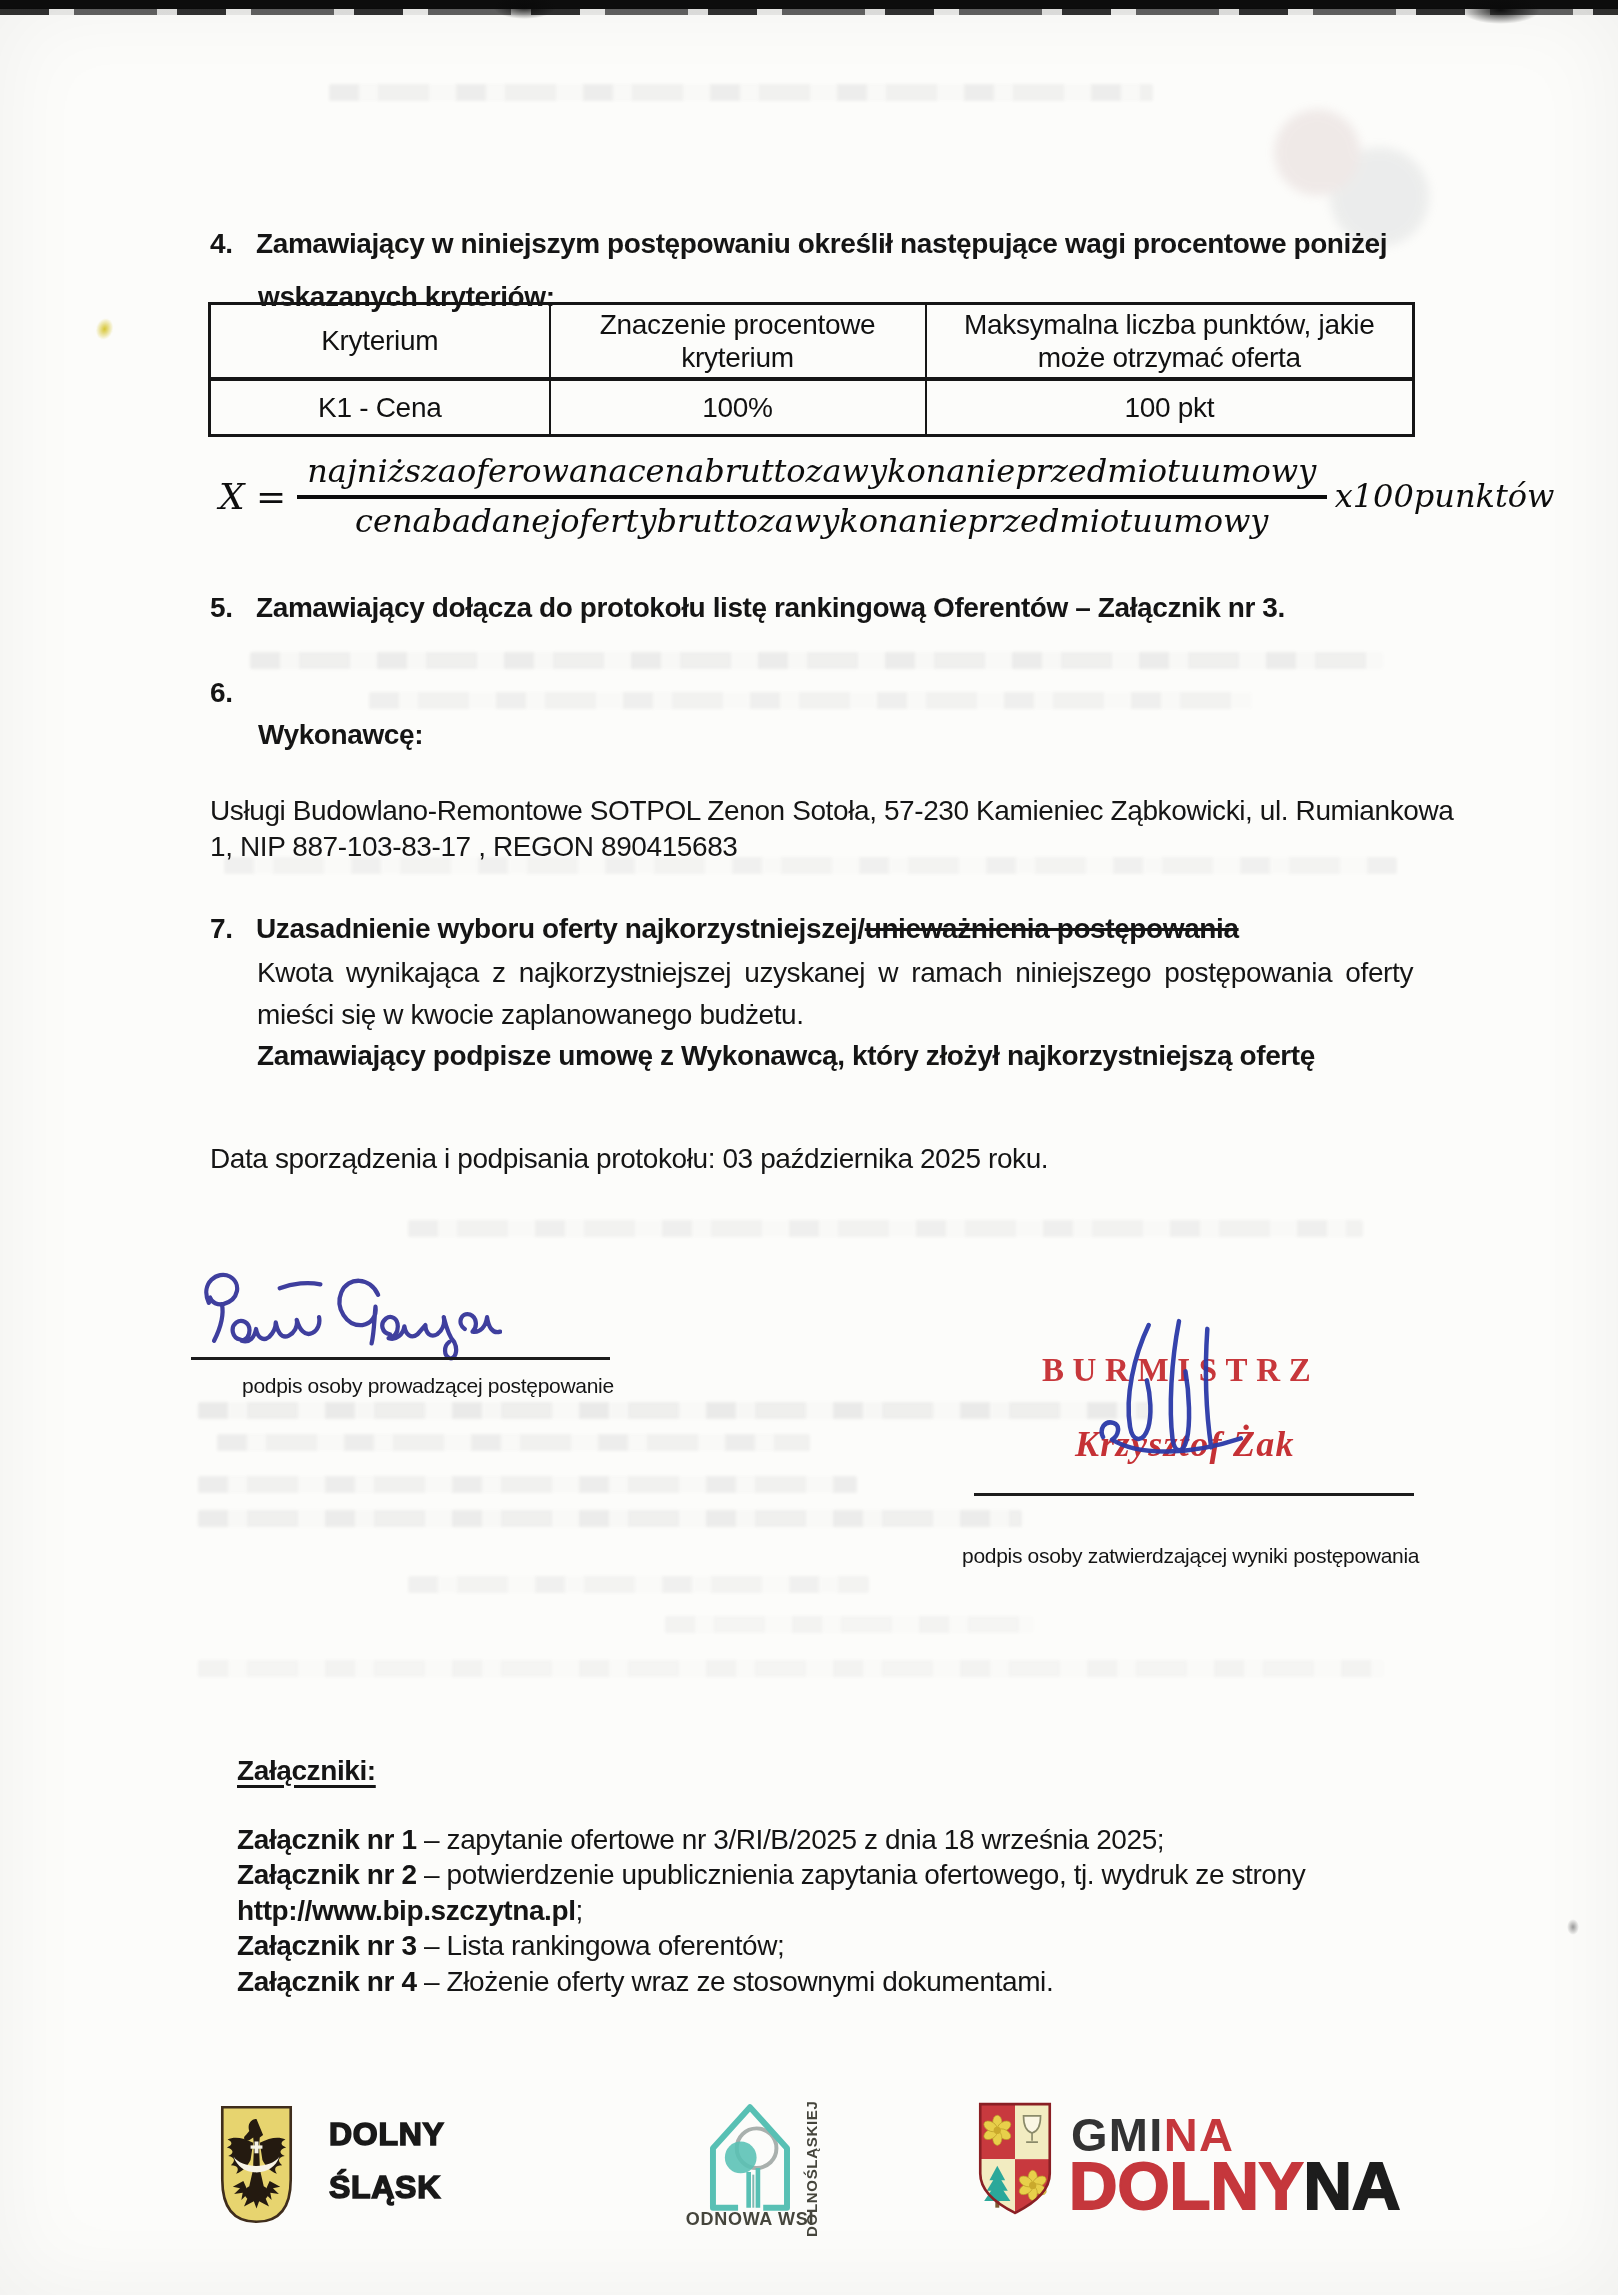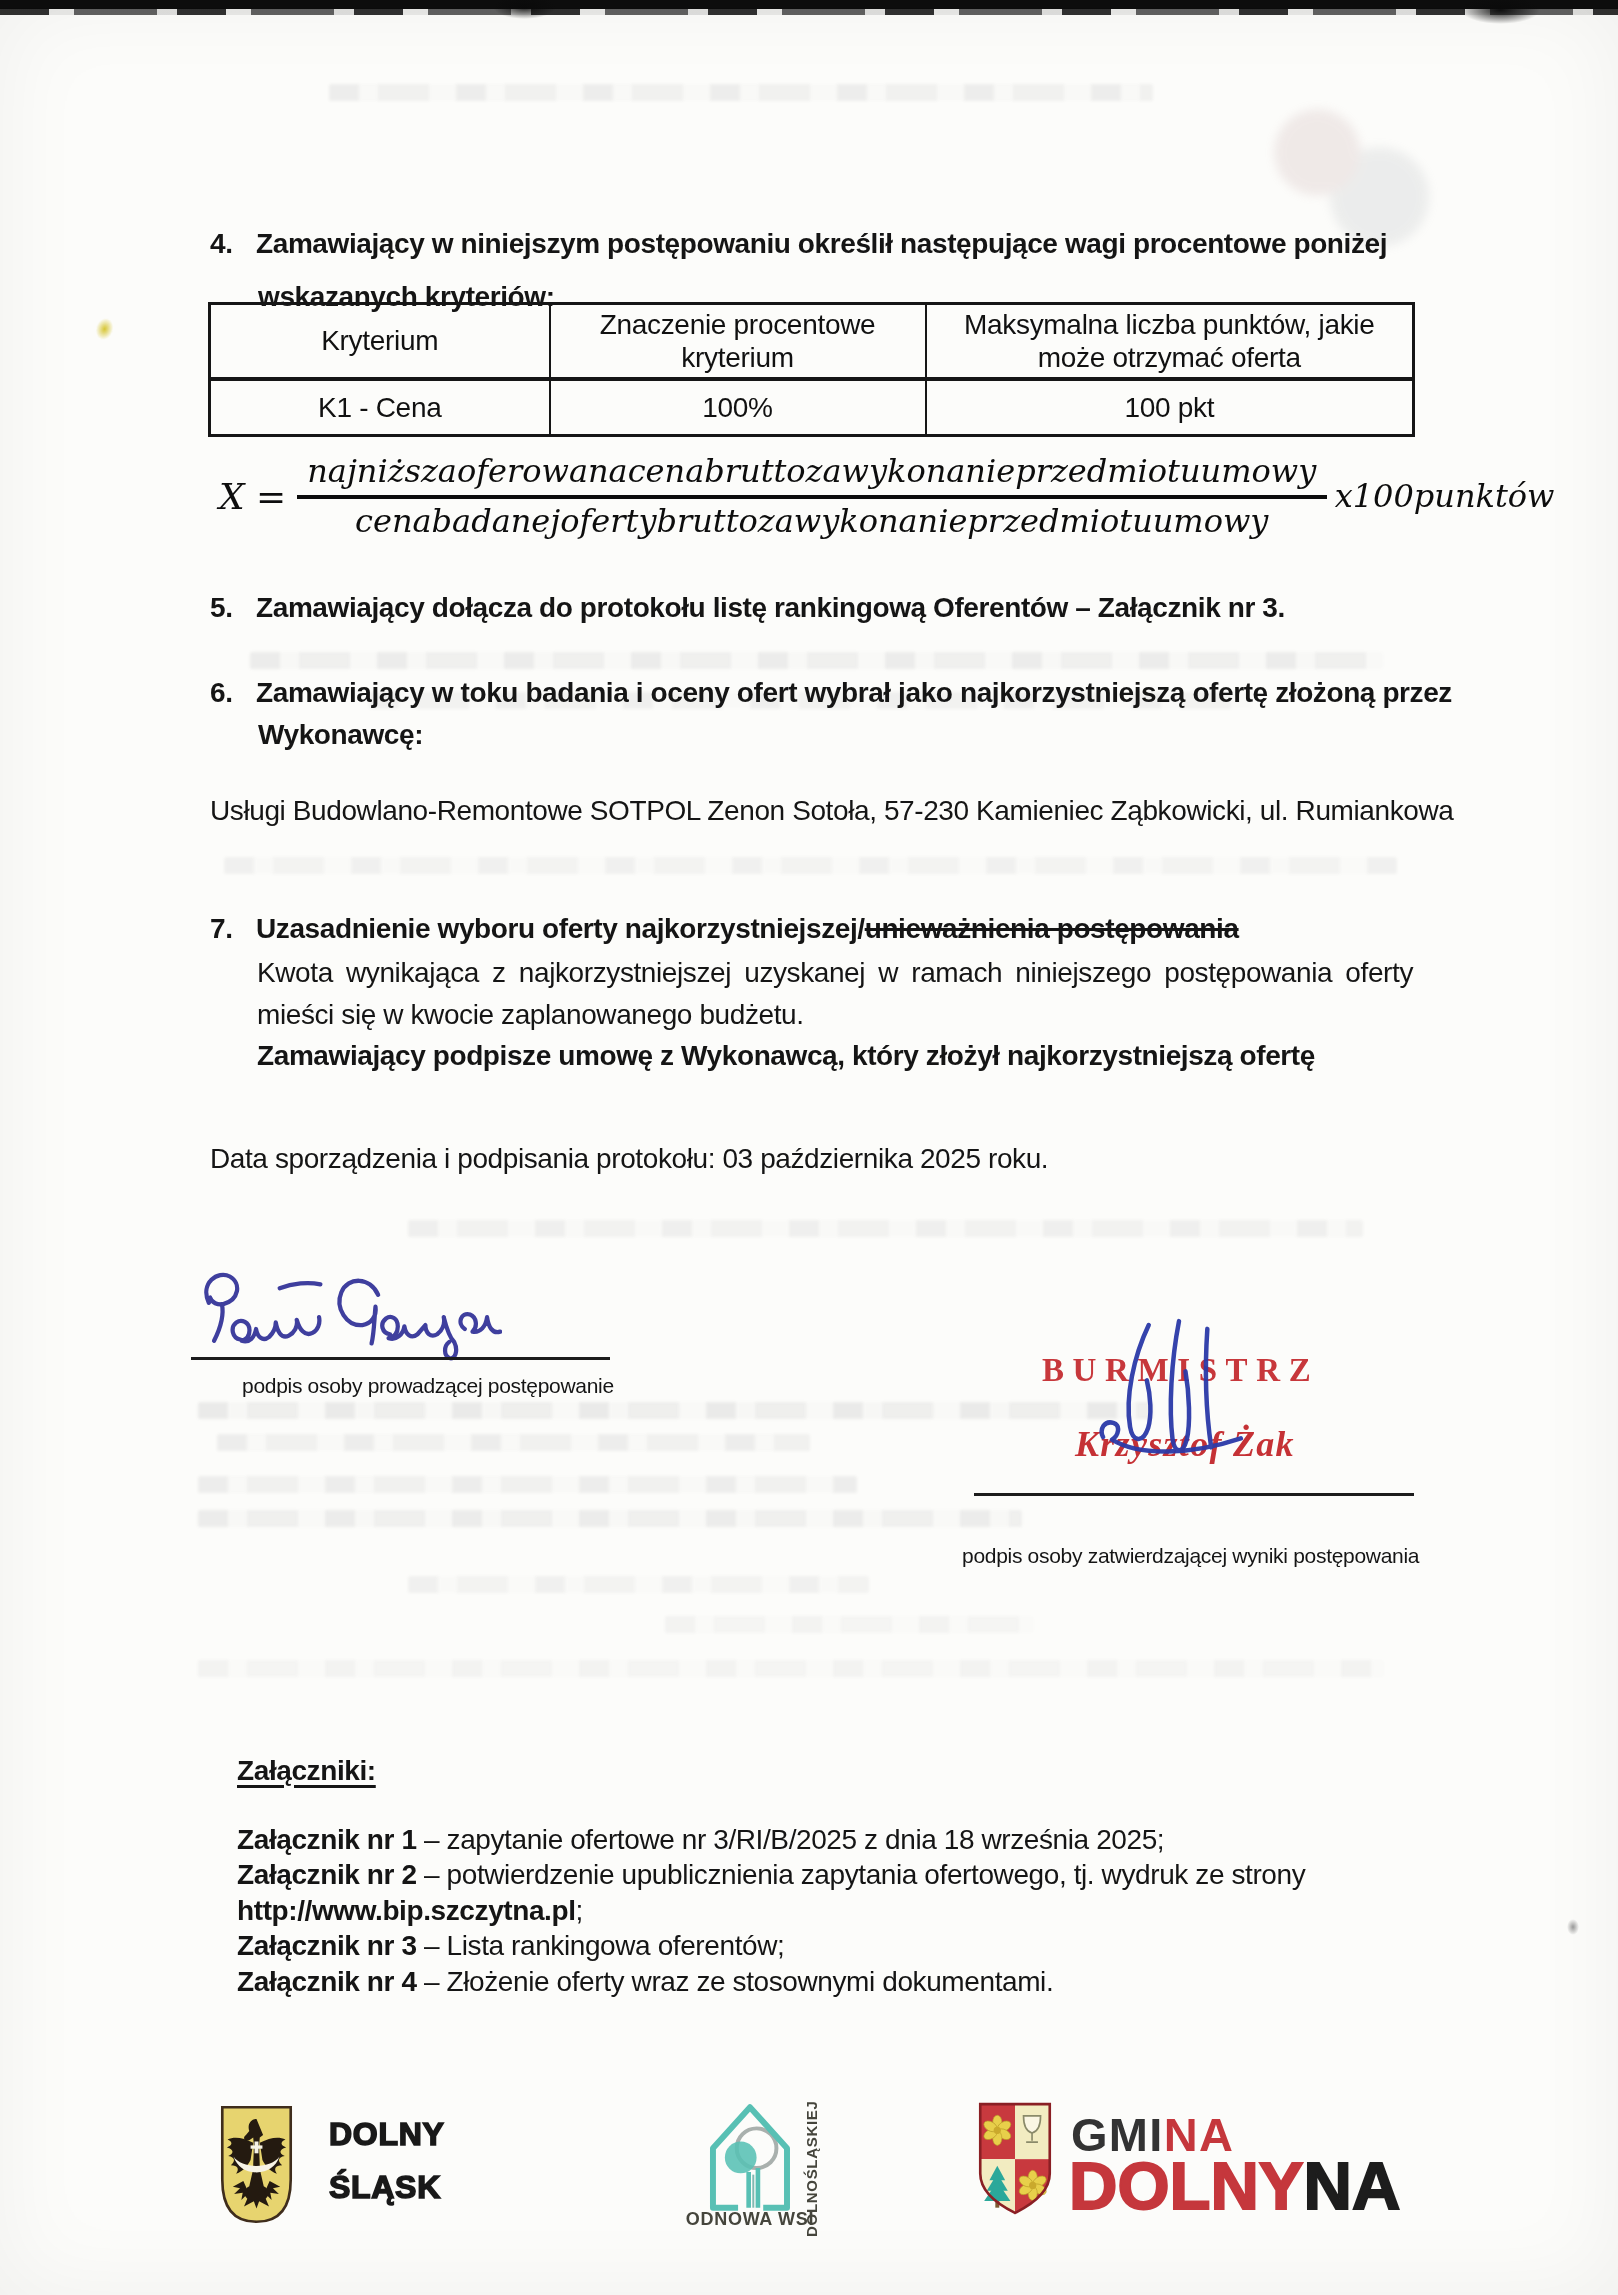--- a/index.html
+++ b/index.html
@@ -127,24 +127,24 @@
       <span class="f-bar"></span>
       <span class="f-den">cenabadanejofertybruttozawykonanieprzedmiotuumowy</span>
     </span>
     <span class="f-suf">x100punktów</span>
   </div>
 
   <div class="t fs42 bold" style="left:210px;top:592px;">5.</div>
   <div class="t fs42 bold" style="left:256px;top:592px;">Zamawiający dołącza do protokołu listę rankingową Oferentów – Załącznik nr 3.</div>
 
   <div class="t fs42 bold" style="left:210px;top:677px;">6.</div>
-  <div class="t fs42 bold" style="left:256px;top:677px;">Zamawiający w toku badania i oceny ofert wybrał jako najkorzystniejszą ofertę złożoną przez</div>
   <div class="t fs42 bold" style="left:258px;top:719px;">Wykonawcę:</div>
 
   <div class="t fs42" style="left:210px;top:795px;">Usługi Budowlano-Remontowe SOTPOL Zenon Sotoła, 57-230 Kamieniec Ząbkowicki, ul. Rumiankowa</div>
+  <div class="t fs42" style="left:210px;top:831px;">1, NIP 887-103-83-17 , REGON 890415683</div>
 
   <div class="t fs42 bold" style="left:210px;top:913px;">7.</div>
   <div class="t fs42" style="left:256px;top:913px;"><span class="bold">Uzasadnienie wyboru oferty najkorzystniejszej/</span><span class="bold strike">unieważnienia postępowania</span></div>
   <div class="t fs42" style="left:257px;top:999px;">mieści się w kwocie zaplanowanego budżetu.</div>
   <div class="t fs42 just" style="left:257px;top:957px;">Kwota wynikająca z najkorzystniejszej uzyskanej w ramach niniejszego postępowania oferty</div>
   <div class="t fs42 bold" style="left:257px;top:1040px;">Zamawiający podpisze umowę z Wykonawcą, który złożył najkorzystniejszą ofertę</div>
 
   <div class="t fs42" style="left:210px;top:1115px;margin-top:28px;">Data sporządzenia i podpisania protokołu: 03 października 2025 roku.</div>
 
   <svg style="position:absolute;left:186px;top:1266px;" width="316" height="105" viewBox="0 0 480 160" aria-label="Paweł Gawęda">

